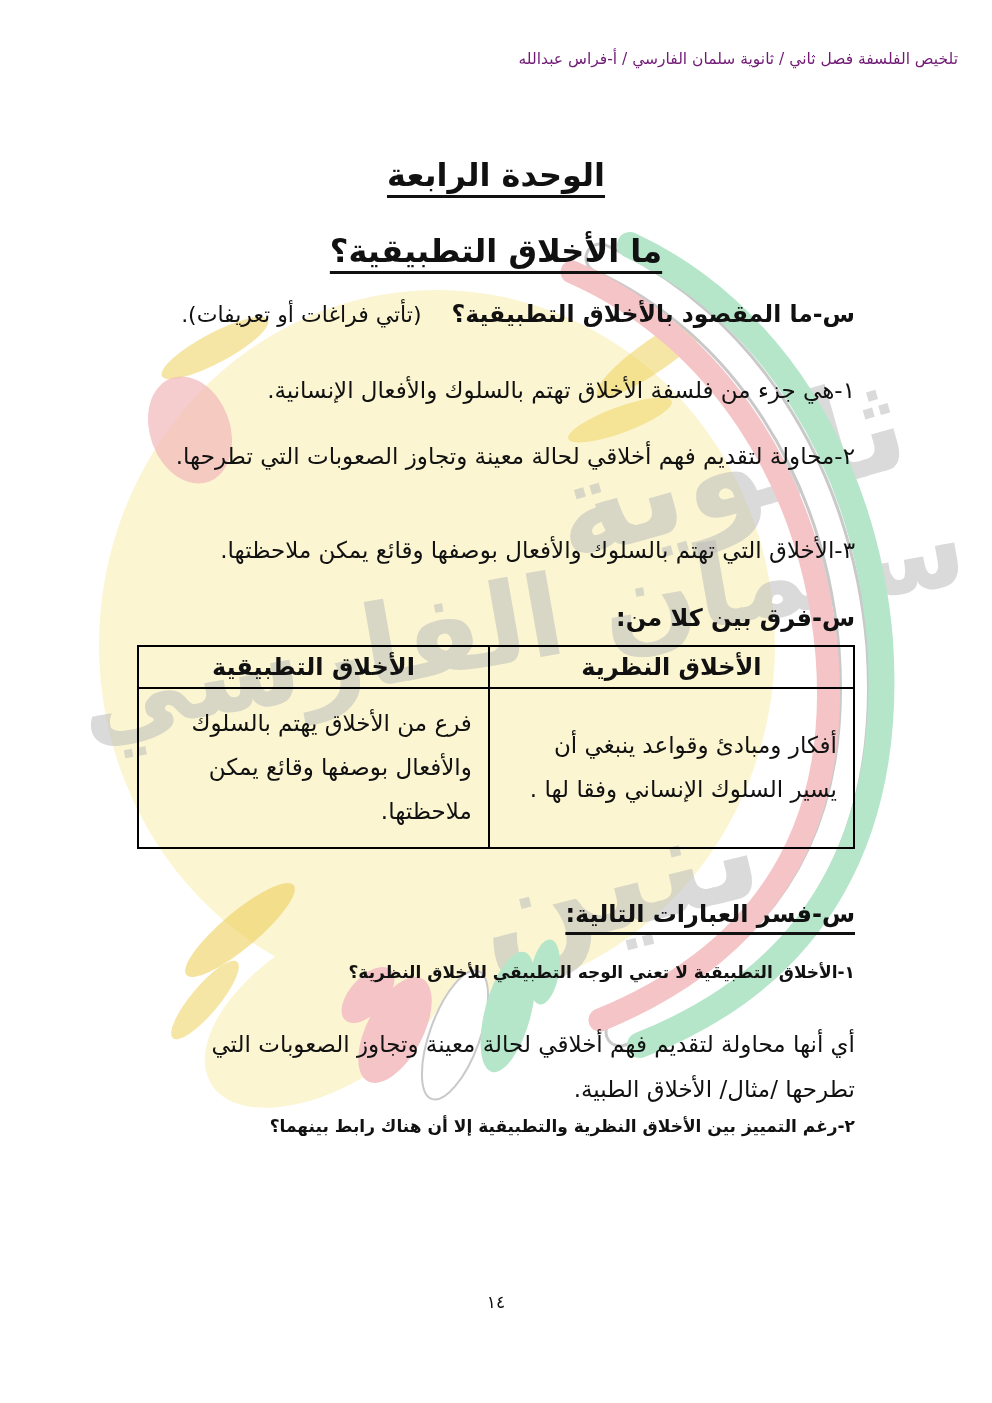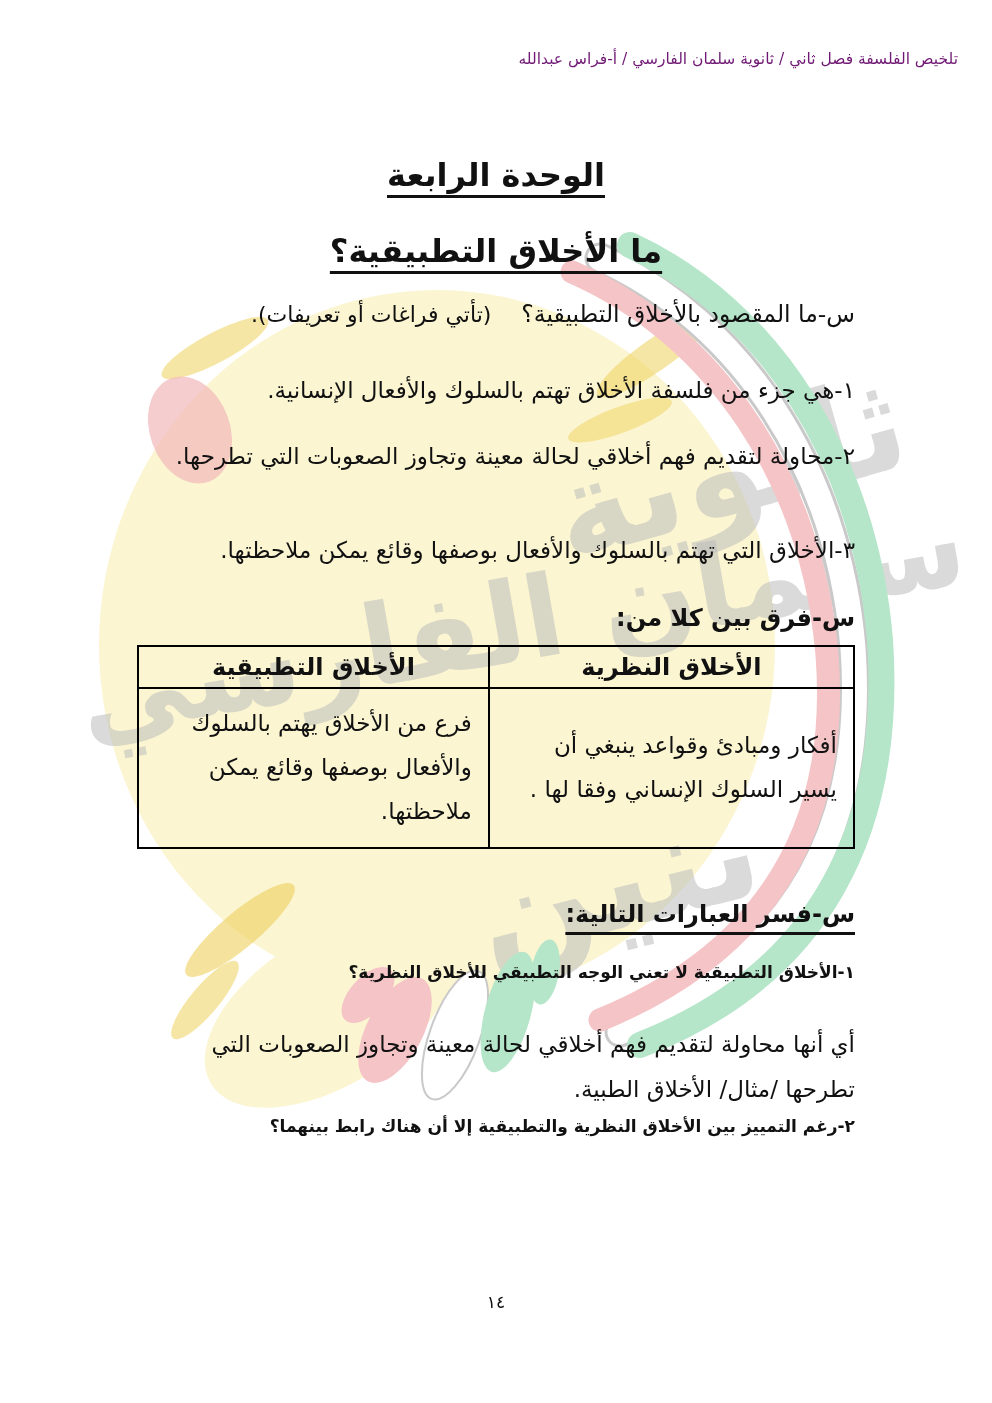--- a/index.html
+++ b/index.html
@@ -48,21 +48,21 @@
     position:absolute;left:0;right:0;text-align:center;
     font-size:32px;font-weight:bold;margin-top:48px;
   }
   .doc-title span{
     text-decoration:underline;
     text-decoration-thickness:2.5px;
     text-underline-offset:9px;
   }
   #unit-title{top:108px;}
   #topic-subtitle{top:184px;}
-  .q-bold{font-weight:normal;font-size:23.5px;}
+  .q-bold{font-weight:bold;font-size:23.5px;}
   .q-note{font-size:22px;margin-right:30px;}
   .body-text{font-size:23px;line-height:1.95;}
   .bold-line{font-weight:bold;font-size:17px;line-height:1.7;}
   .section-head{font-weight:bold;font-size:24px;}
   .section-head.underlined span{
     text-decoration:underline;
     text-decoration-thickness:2.5px;
     text-underline-offset:10px;
   }
   #q1-line{top:300px;}

